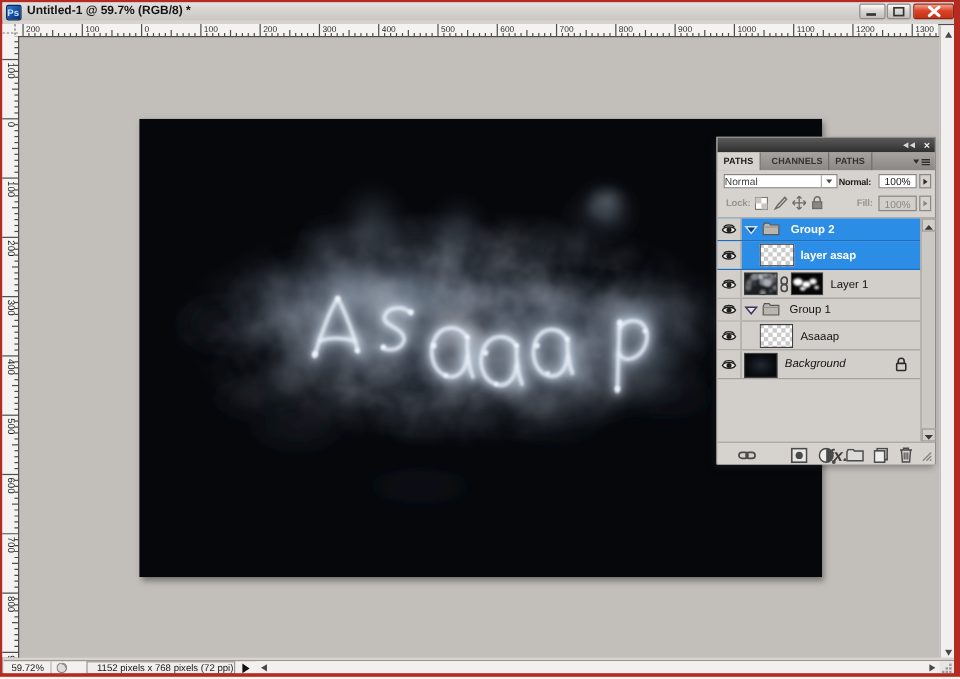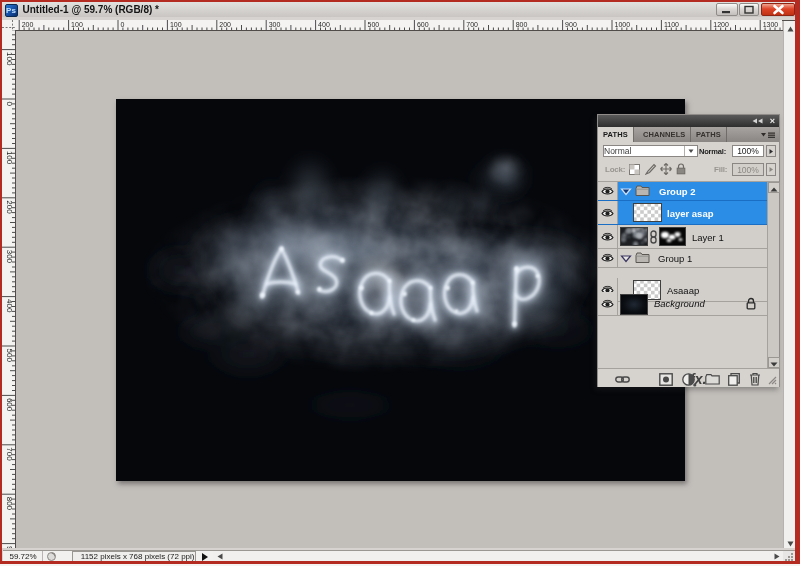--- a/index.html
+++ b/index.html
@@ -827,21 +827,21 @@
             </svg>
           </div>
           <div style="position:absolute;left:37px;top:3px;">
             <svg width="15" height="12" viewBox="0 0 15 12">
               <path d="M1,3.5 L1,10.5 L14,10.5 L14,2.5 L7,2.5 L6,1 L2,1 Z" fill="#b9b6b2" stroke="#5a5753" stroke-width="1"></path>
               <path d="M1,4.2 L14,4.2" stroke="#8d8a86" stroke-width="0.8"></path>
             </svg>
           </div>
           <div class="rowlabel" style="left:60px;top:4px;">Group 1</div>
         </div>
-        <div class="row" style="top:96px;height:24px;text-align:center;">
+        <div class="row" style="top:86px;height:24px;text-align:center;">
           <div class="eyecell" style="background:#d2cfcb;">
             <svg width="13" height="10" viewBox="0 0 13 10">
               <path d="M1,5.5 C3,2.2 10,2.2 12,5.5 C10,8.8 3,8.8 1,5.5 Z" fill="#efeeec" stroke="#1f1f1f" stroke-width="1.1"></path>
               <circle cx="6.5" cy="5.5" r="2.1" fill="#1f1f1f"></circle>
               <path d="M2,3.2 C4,0.8 9,0.8 11,3.2" fill="none" stroke="#1f1f1f" stroke-width="1"></path>
             </svg>
           </div>
           <div style="position:absolute;left:35px;top:2px;">
             <svg width="28" height="20" viewBox="0 0 28 20">
               <rect width="28" height="20" fill="#ffffff"></rect>

